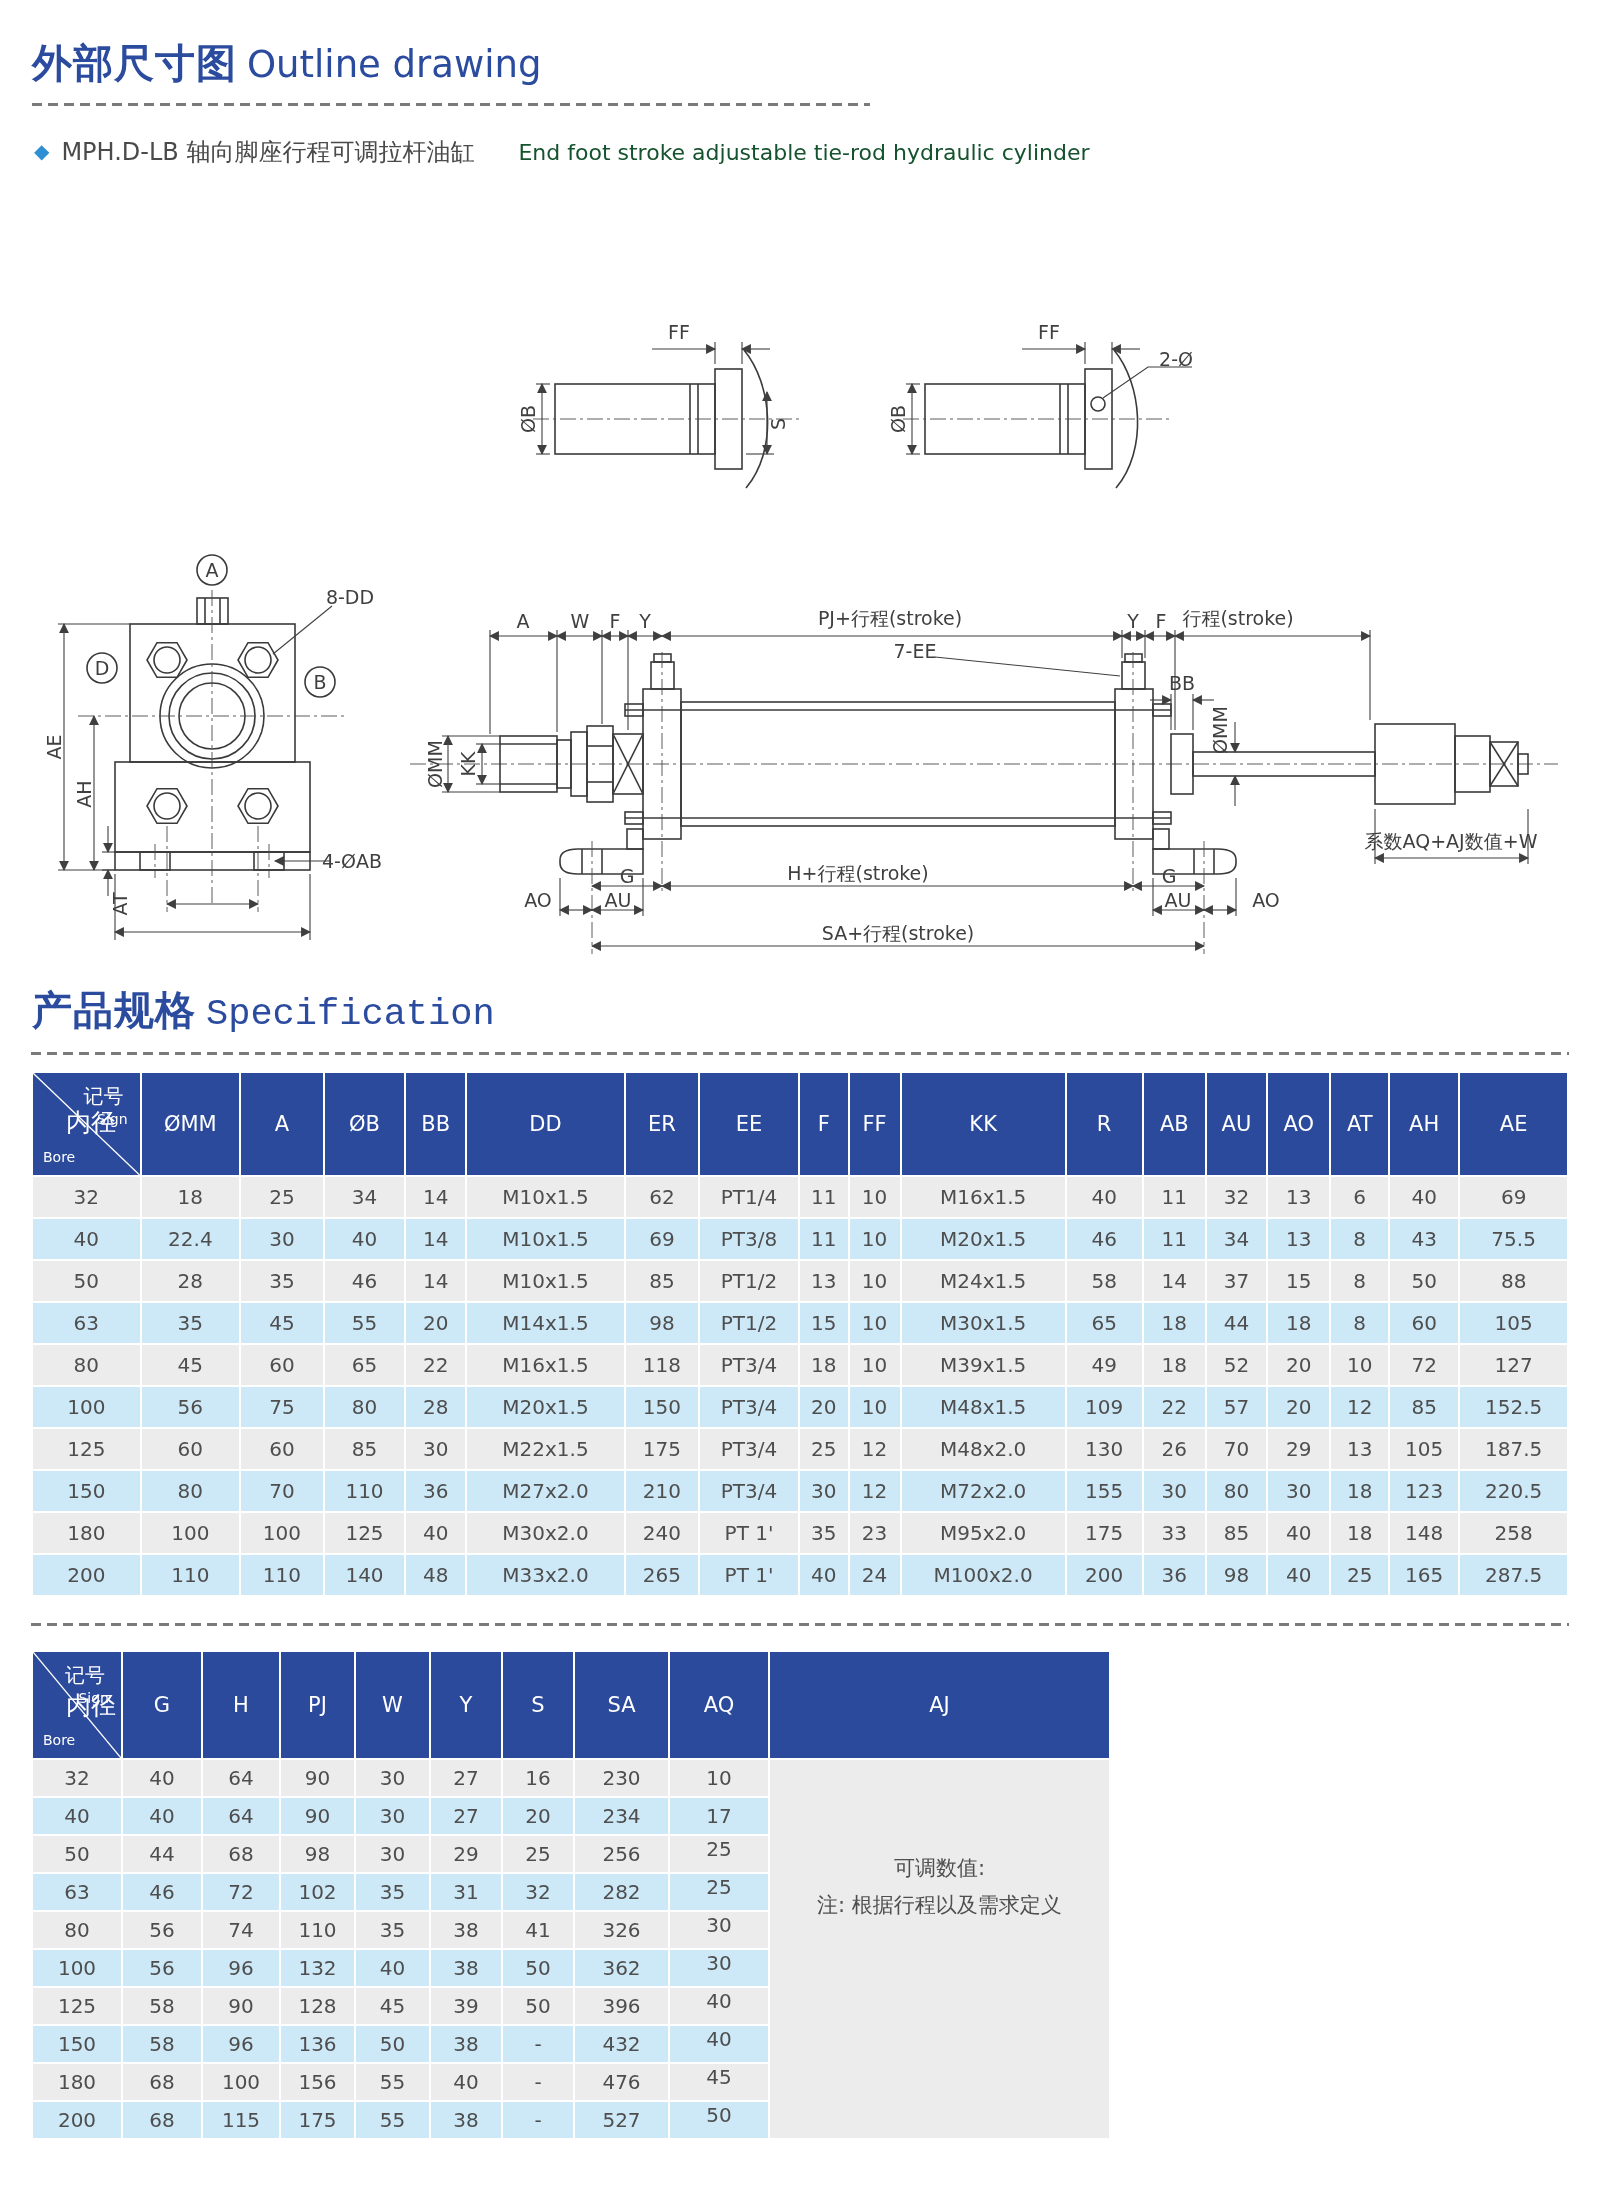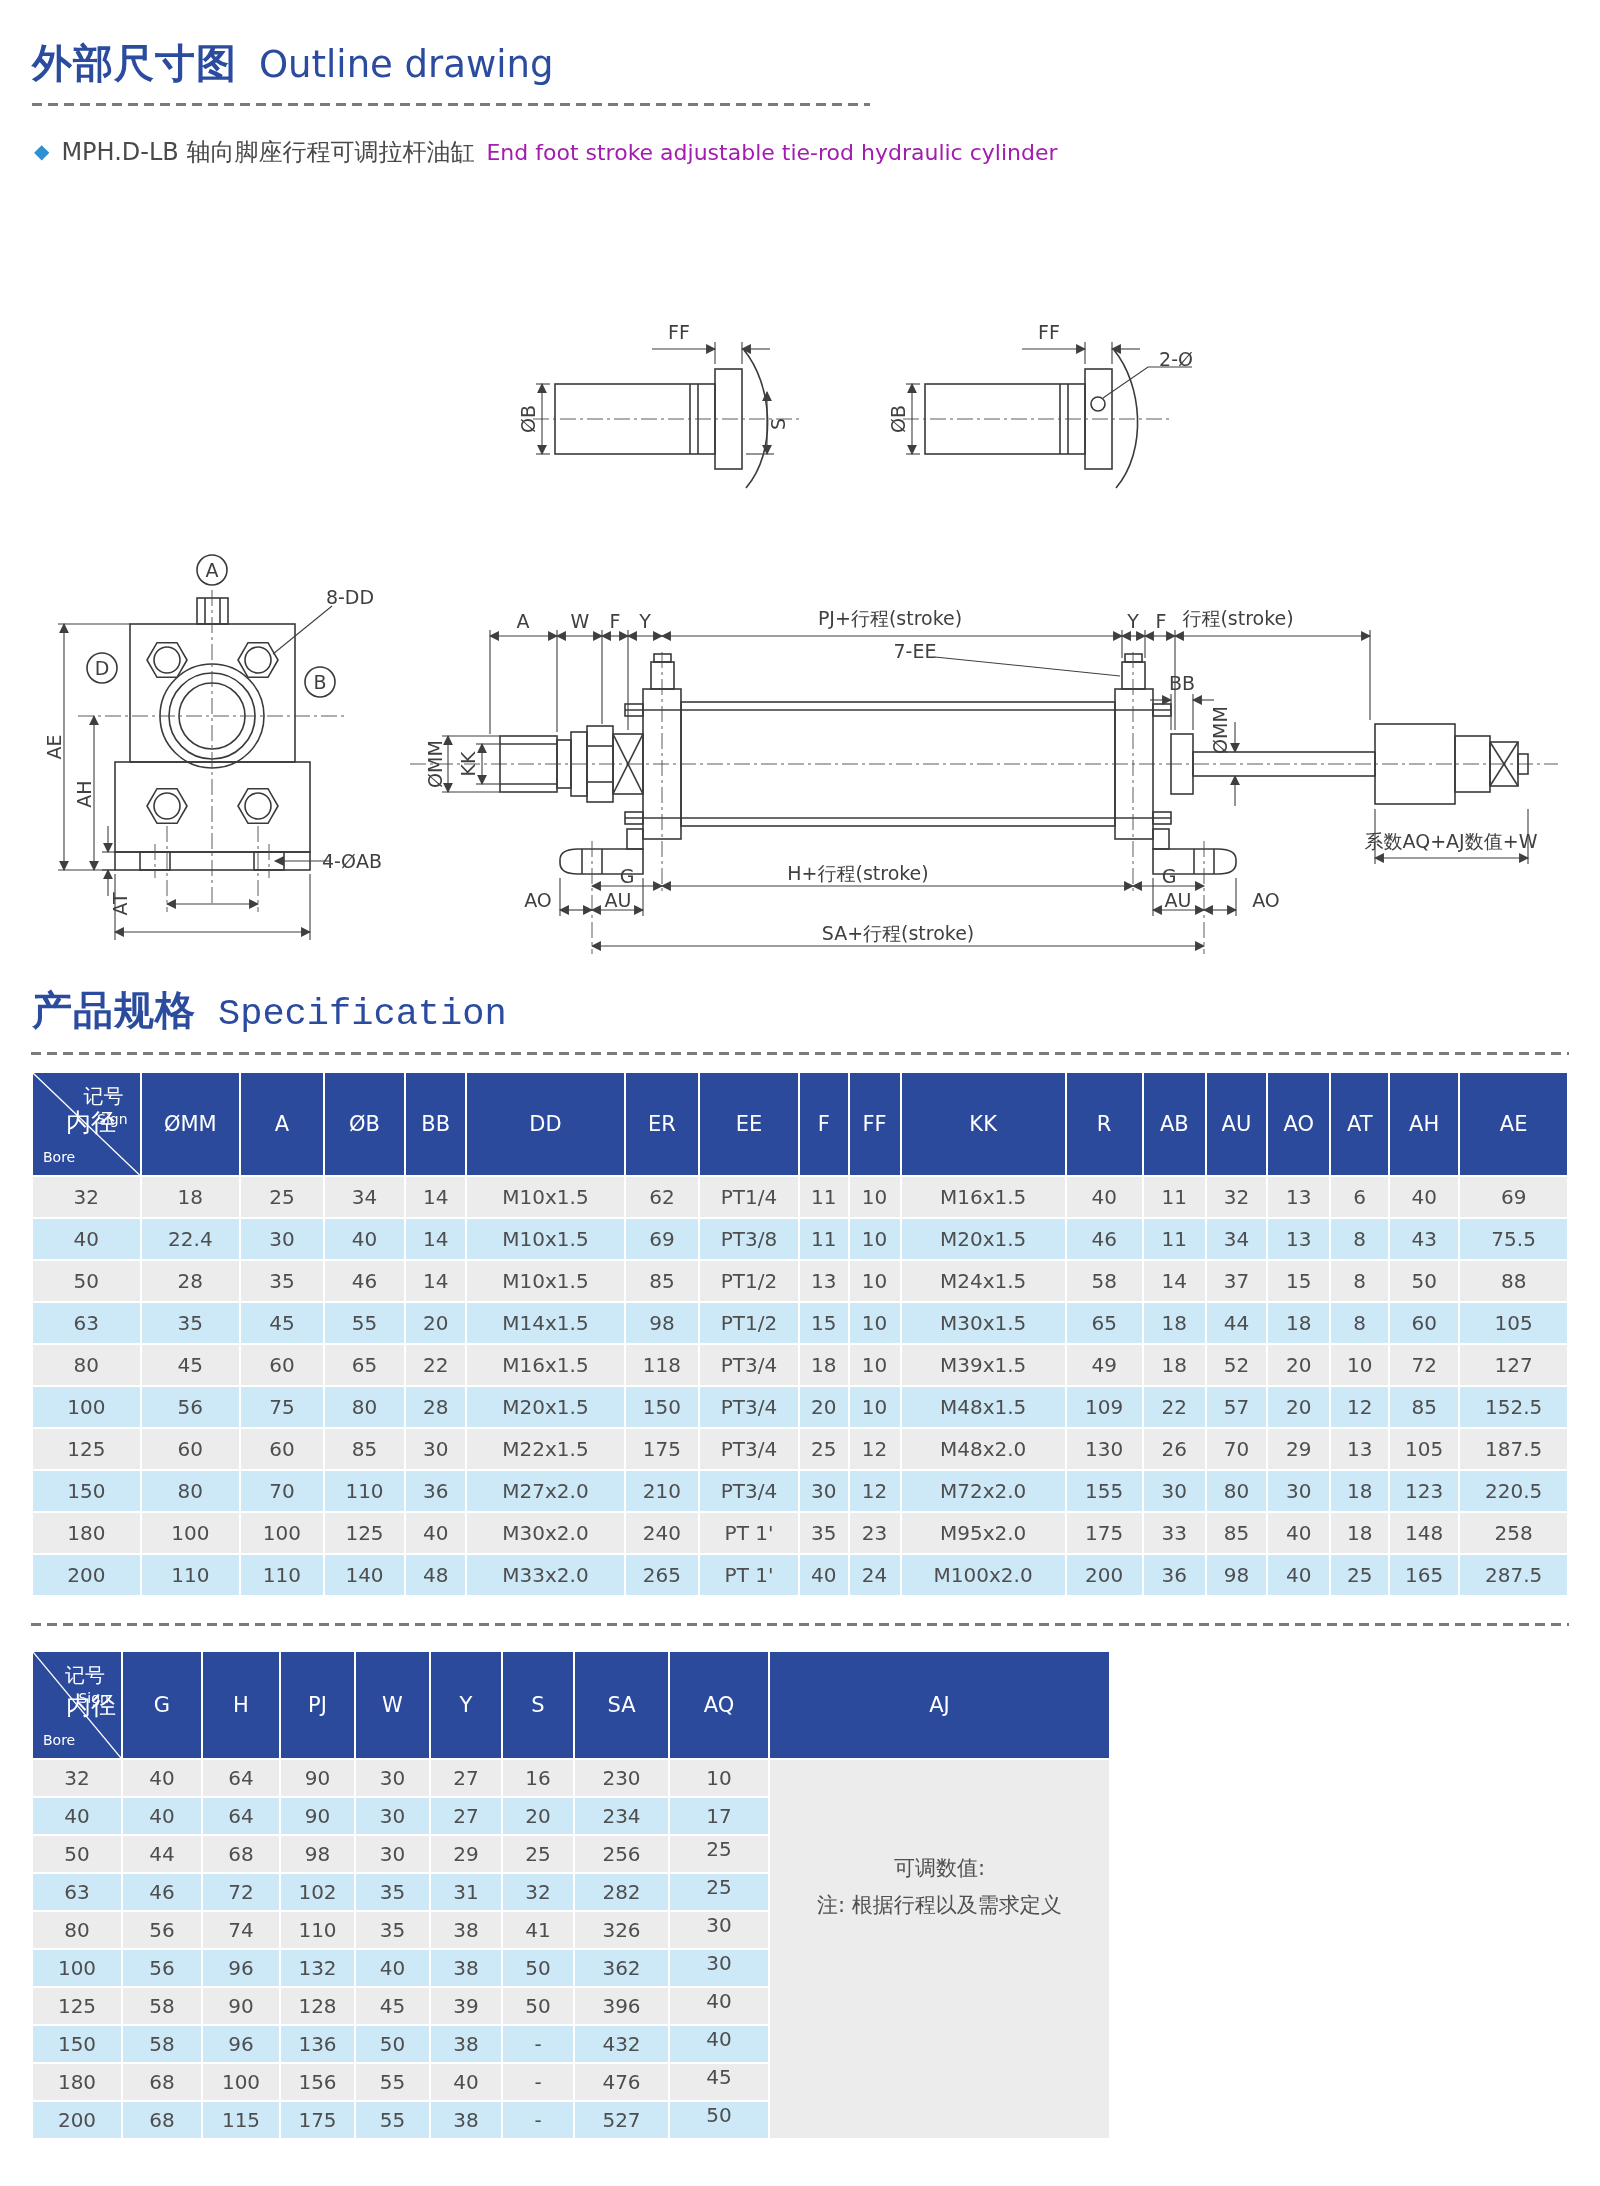--- a/index.html
+++ b/index.html
@@ -1,29 +1,29 @@
 <!DOCTYPE html>
 <html><head>
 <meta charset="utf-8">
 <style>
   html,body{margin:0;padding:0;}
   body{font-family:"DejaVu Sans","Liberation Sans",sans-serif;background:#fff;}
   .page{width:1600px;height:2186px;position:relative;background:#ffffff;overflow:hidden;}
 
   
-  .h-row{margin:36px 0 0 32px;display:flex;align-items:baseline;gap:22px;}
+  .h-row{margin:36px 0 0 32px;display:flex;align-items:baseline;gap:10px;}
   .h-zh{font-size:40px;font-weight:bold;color:#2b4b9e;letter-spacing:1px;}
   .h-en{font-size:37px;font-weight:400;color:#2b4b9e;text-align:right;}
   .dash{height:3px;background:repeating-linear-gradient(90deg,#7b7b7b 0 10px,transparent 10px 16px);}
   .dash.short{width:838px;margin:12px 0 0 32px;}
   .dash.full{width:1538px;margin:14px 0 0 31px;}
   .bullet-row{margin:30px 0 0 34px;display:flex;align-items:baseline;gap:12px;}
   .diamond{font-size:20px;color:#2e8fd3;transform:translateY(-2px);}
   .b-zh{font-size:24px;color:#4a4a4a;}
-  .b-en{font-size:22px;color:#a21caf;}
+  .b-en{font-size:22px;color:#14532d;margin-left:32px;}
 
   
   .drawing{position:relative;width:1540px;height:700px;margin:96px 0 0 30px;}
   .drawing svg{position:absolute;left:0;top:0;}
   .dlbl{position:absolute;transform:translate(-50%,-50%);font-size:19px;color:#3f3f3f;white-space:nowrap;}
   .dlbl.rot{transform:translate(-50%,-50%) rotate(-90deg);}
   #draw .obj{stroke:#3a3a3a;fill:none;stroke-width:1.6;}
   #draw .dim,#draw .ext{stroke:#3f3f3f;fill:none;stroke-width:1.1;}
   #draw .cl{stroke:#4a4a4a;fill:none;stroke-width:0.9;stroke-dasharray:16 4 3 4;}
 

